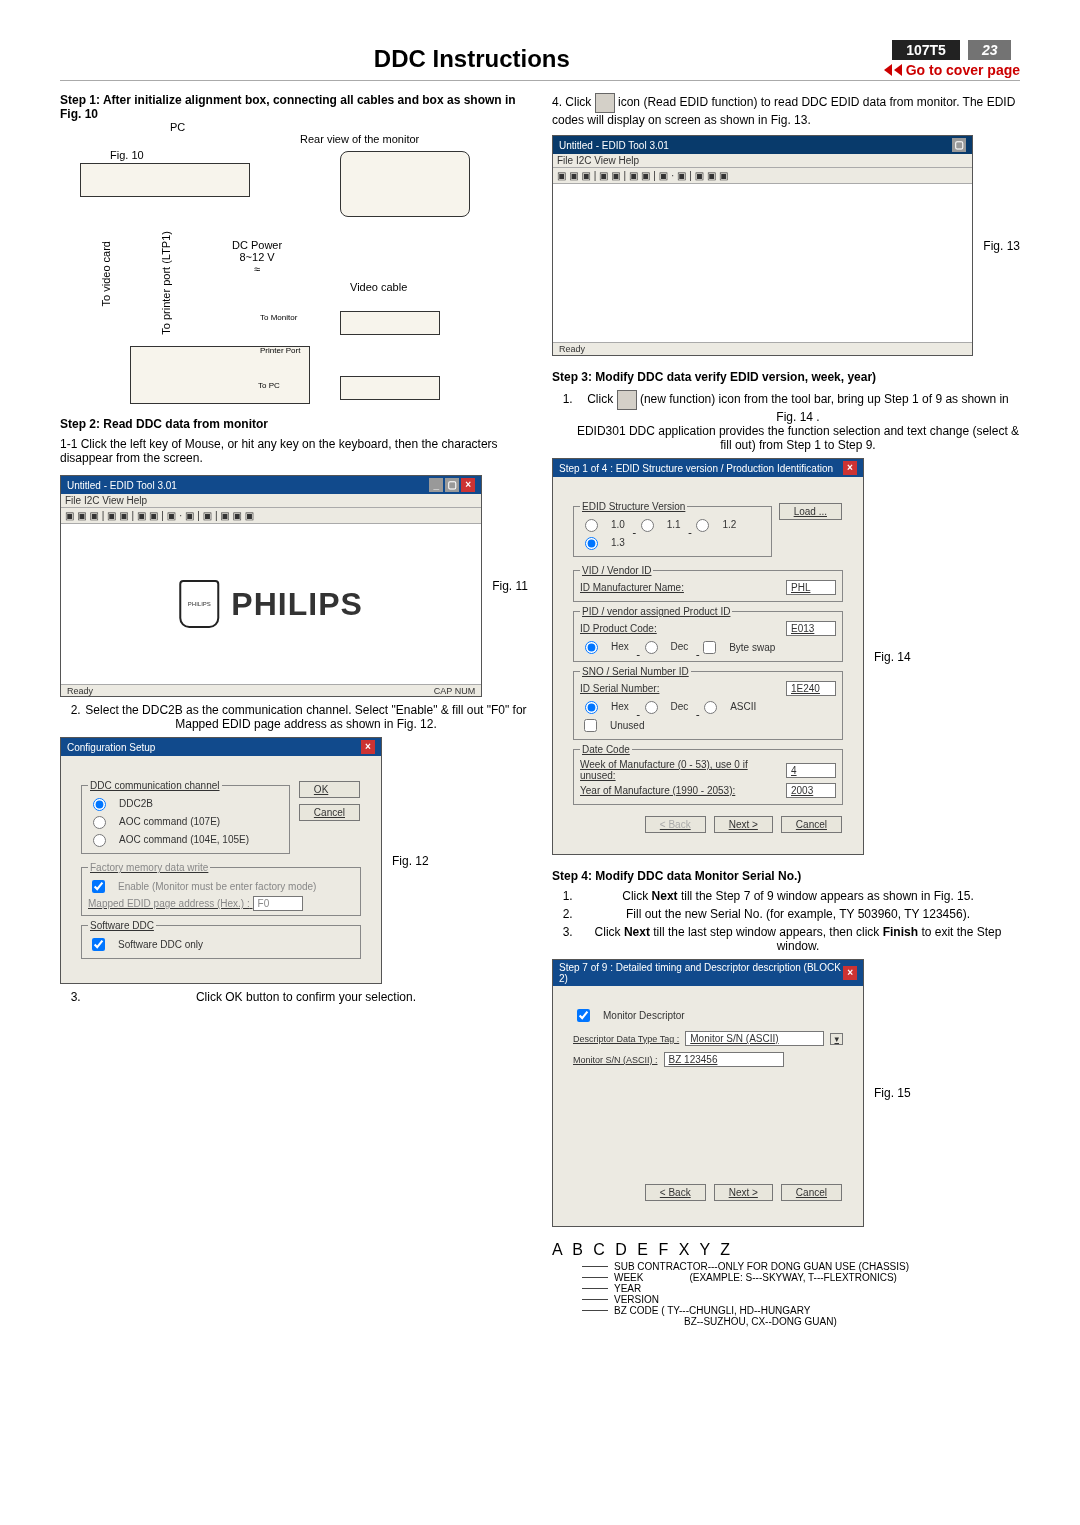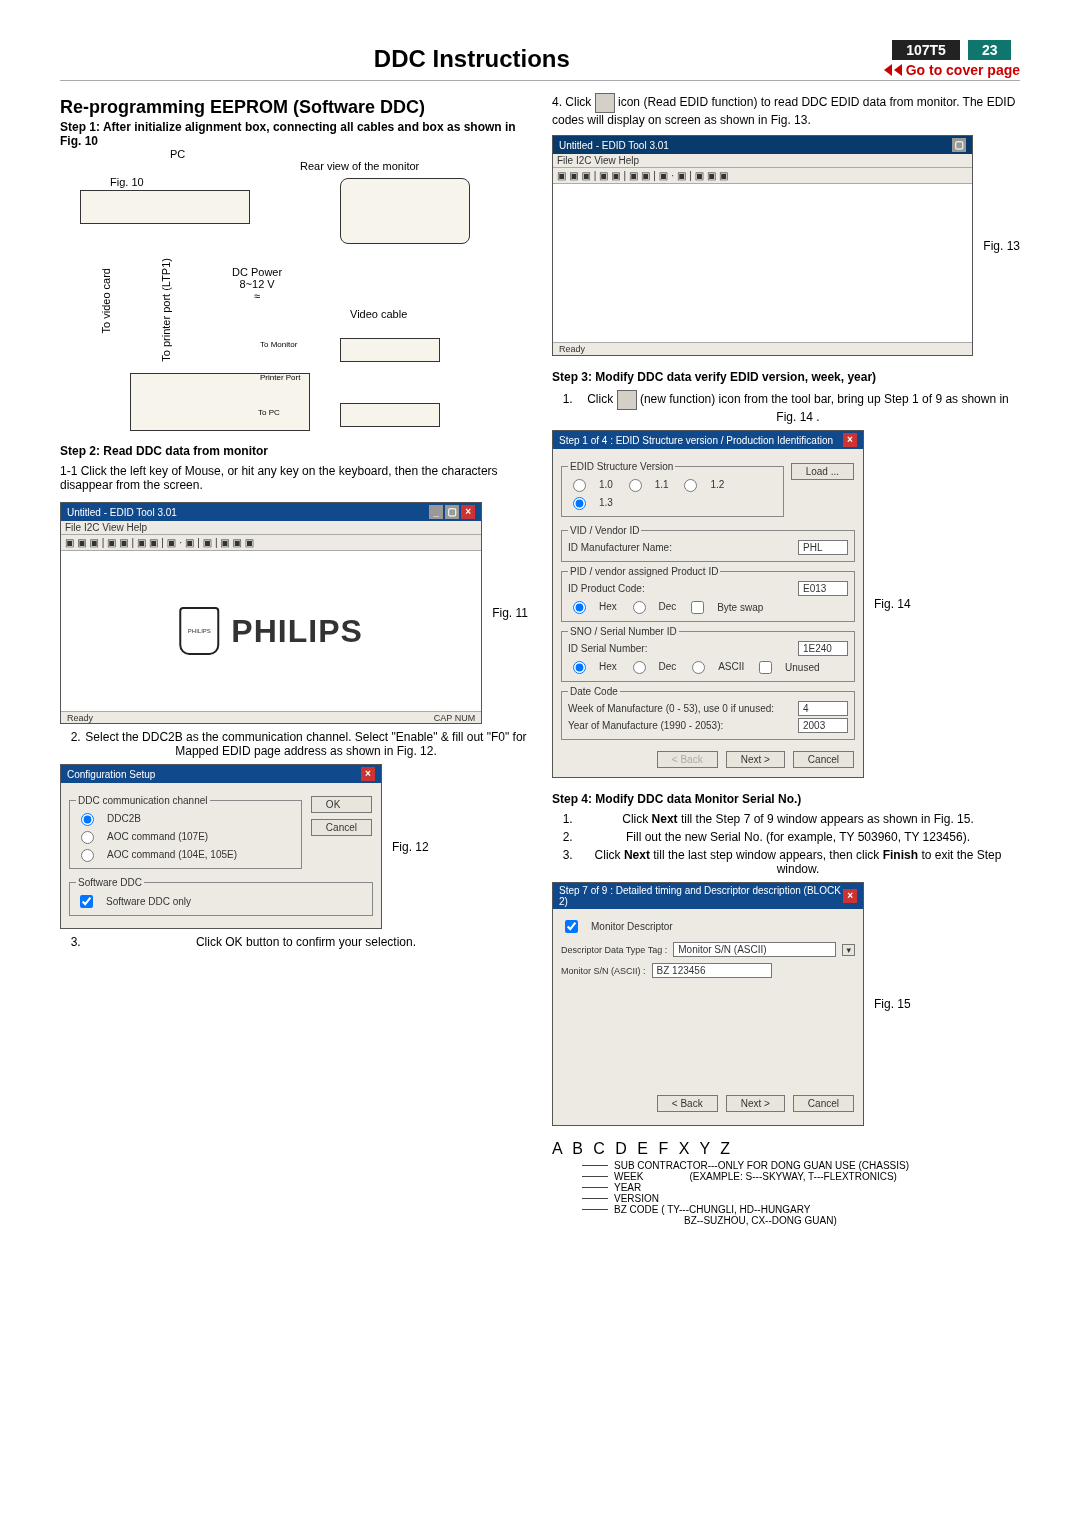--- a/index.html
+++ b/index.html
@@ -38,21 +38,21 @@
     display: flex;
     gap: 8px;
   }
   .tag-dark, .tag-red {
     color: #fff;
     font-weight: bold;
     font-size: 14px;
     padding: 2px 14px;
   }
   .tag-dark { background: #222; }
-  .tag-red  { background: #0f766e; }
+  .tag-red  { background: #737373; font-style: italic; }
   .cover-link {
     color: #c00;
     font-weight: bold;
     font-size: 14px;
     display: flex;
     align-items: center;
     gap: 4px;
   }
   .arrow-rewind {
     display: inline-block;
@@ -113,21 +113,22 @@
   .titlebar .x {
     background: #c33;
     color: #fff;
     width: 14px; height: 14px;
     text-align: center;
     font-weight: bold;
     line-height: 14px;
   }
   .dlg-body {
     background: #eceae2;
-    padding: 8px;
+    padding: 20px;
+    text-decoration: underline;
   }
   fieldset.win {
     border: 1px solid #888;
     margin: 4px 0;
     padding: 4px 6px;
     font-size: 10px;
   }
   fieldset.win legend { font-size: 10px; }
   .btn {
     display: inline-block;
@@ -292,21 +293,20 @@
         <span class="arrow-rewind"></span>
         <span class="arrow-rewind"></span>
         <span>Go to cover page</span>
       </div>
     </div>
   </div>
 
   <div class="columns">
 
     <div class="col">
-      <h2 class="section-title">Re-programming EEPROM (Software DDC)</h2>
       <div class="step-line">Step 1: After initialize alignment box, connecting all cables and box as shown in Fig. 10</div>
 
       <div class="diagram">
         <div class="lbl" style="left:110px;top:0;">PC</div>
         <div class="lbl" style="left:240px;top:12px;">Rear view of the monitor</div>
         <div class="lbl" style="left:50px;top:28px;font-size:11px;">Fig. 10</div>
         <div class="box" style="left:20px;top:42px;width:160px;height:28px;"></div>
         <div class="box" style="left:280px;top:30px;width:120px;height:60px;border-radius:8px;"></div>
         <div class="lbl vtext" style="left:40px;top:120px;">To video card</div>
         <div class="lbl vtext" style="left:100px;top:110px;">To printer port (LTP1)</div>
@@ -384,20 +384,29 @@
                       <input type="radio" style="">
                       <span>AOC command (104E, 105E)</span>
                     </label>
                 </fieldset>
               </div>
               <div style="display:flex;flex-direction:column;gap:4px;padding-top:4px;">
                 <span class="btn">OK</span>
                 <span class="btn">Cancel</span>
               </div>
             </div>
+            <fieldset class="win" style="color:#888;">
+              <legend>Factory memory data write</legend>
+              <label class="check">
+                  <input type="checkbox" checked="" style="">
+                  <span>Enable (Monitor must be enter factory mode)</span>
+                </label><br>
+              <span>Mapped EDID page address (Hex.) :</span>
+              <span class="input-sm">F0</span>
+            </fieldset>
             <fieldset class="win">
               <legend>Software DDC</legend>
               <label class="check">
                   <input type="checkbox" checked="" style="">
                   <span>Software DDC only</span>
                 </label>
             </fieldset>
           </div>
         </div>
         <div class="fig-label">Fig. 12</div>
@@ -431,20 +440,21 @@
         </div>
         <div class="fig-label">Fig. 13</div>
       </div>
 
       <div class="step-line" style="margin-top:14px;">Step 3: Modify DDC data  verify EDID version, week, year)</div>
       <ol class="plain">
         <li>
           <span>Click </span>
           <span class="icon-box"></span>
           <span> (new function) icon from the tool bar, bring up Step 1 of 9 as shown in Fig. 14 .</span><br>
+          <span>EDID301 DDC application provides the function selection and text change (select &amp; fill out) from Step 1 to Step 9.</span>
         </li>
       </ol>
 
       <div class="fig-row">
         <div class="screenshot" style="width:310px;">
           <div class="titlebar">
             <span>Step 1 of 4 : EDID Structure version / Production Identification</span>
             <span class="x">×</span>
           </div>
           <div class="dlg-body">

